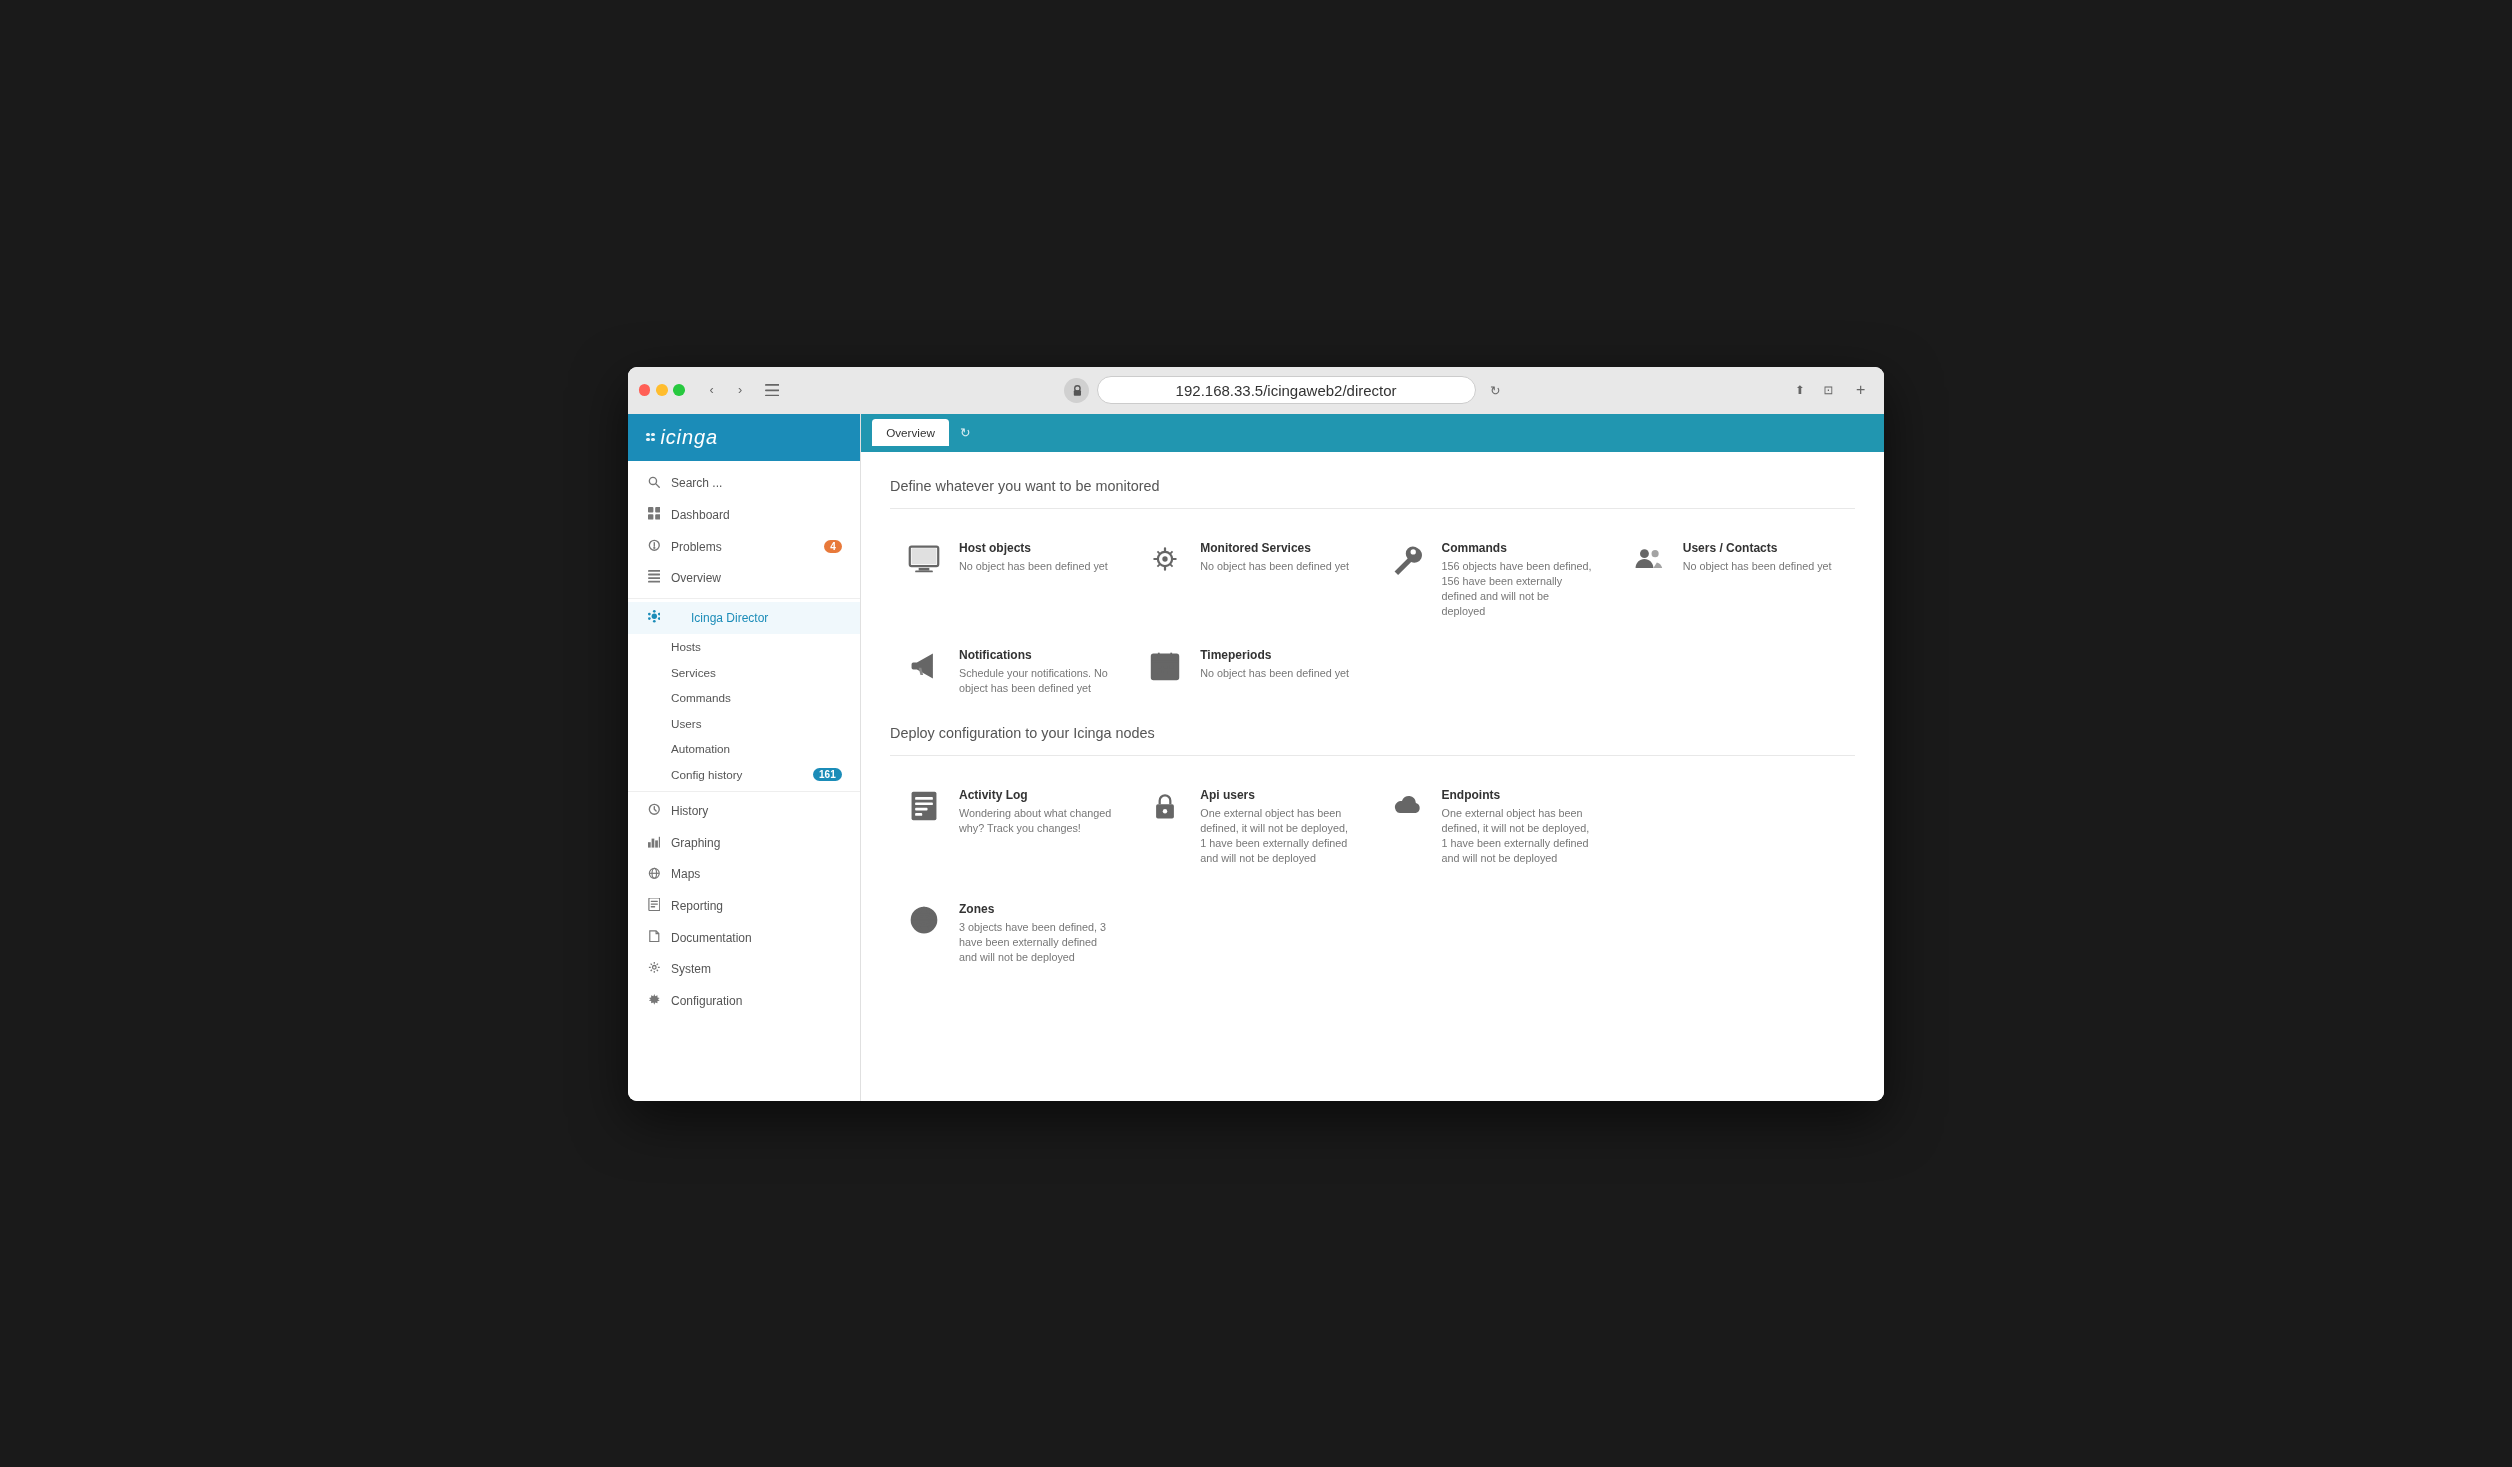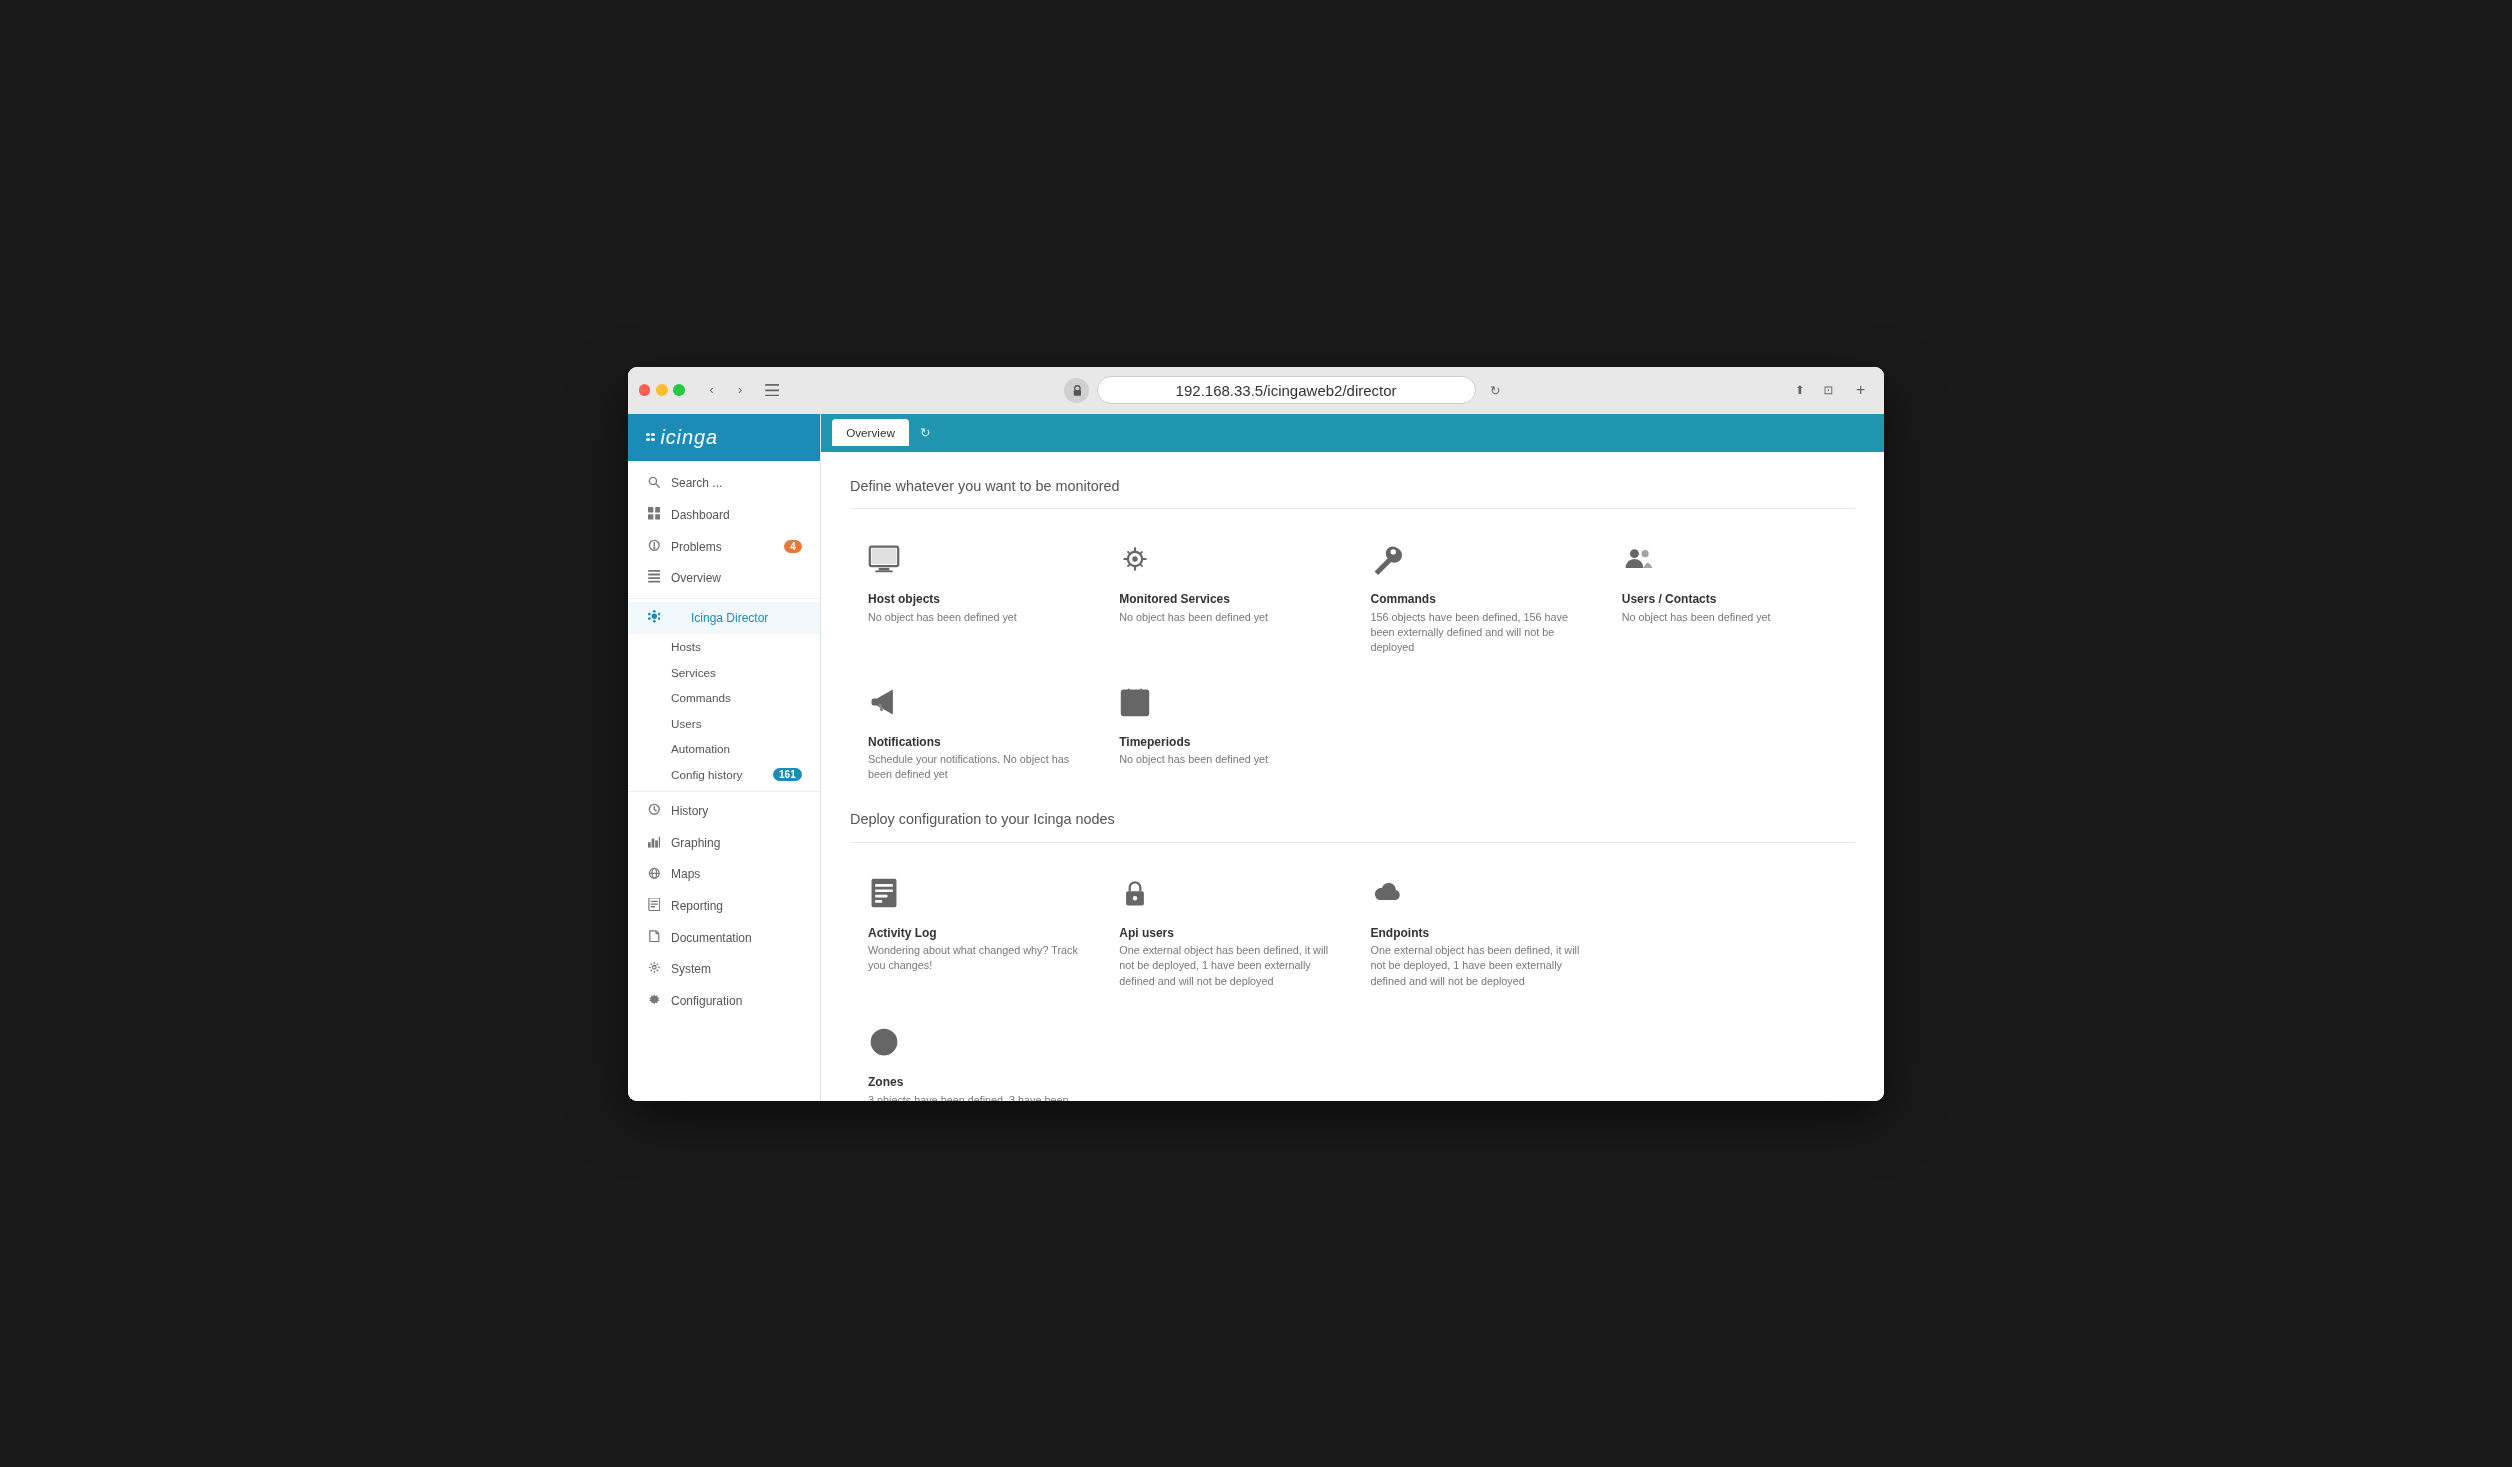--- a/index.html
+++ b/index.html
@@ -145,21 +145,21 @@
       justify-content: center;
     }
     
     .app-container {
       display: flex;
       flex: 1;
       overflow: hidden;
     }
     
     .sidebar {
-      width: 193px;
+      width: 233px;
       background: #fff;
       border-right: 0.9px solid #e0e0e0;
       display: flex;
       flex-direction: column;
       overflow-y: auto;
       flex-shrink: 0;
     }
     .sidebar-logo {
       background: #1b8cb8;
       padding: 14.4px 18px;
@@ -307,23 +307,22 @@
     .cards-grid {
       display: grid;
       grid-template-columns: repeat(4, 1fr);
       gap: 0;
       margin-bottom: 14.4px;
     }
     .card {
       display: flex;
       align-items: flex-start;
       padding: 14.4px 18px;
-      gap: 10px;
-      cursor: pointer;
-      flex-direction: column;
+      gap: 19px;
+      cursor: pointer;
     }
     .card-icon {
       font-size: 29px;
       color: #666;
       flex-shrink: 0;
       margin-top: 1.8px;
       width: 32px;
       text-align: center;
     }
     .card-icon svg {

